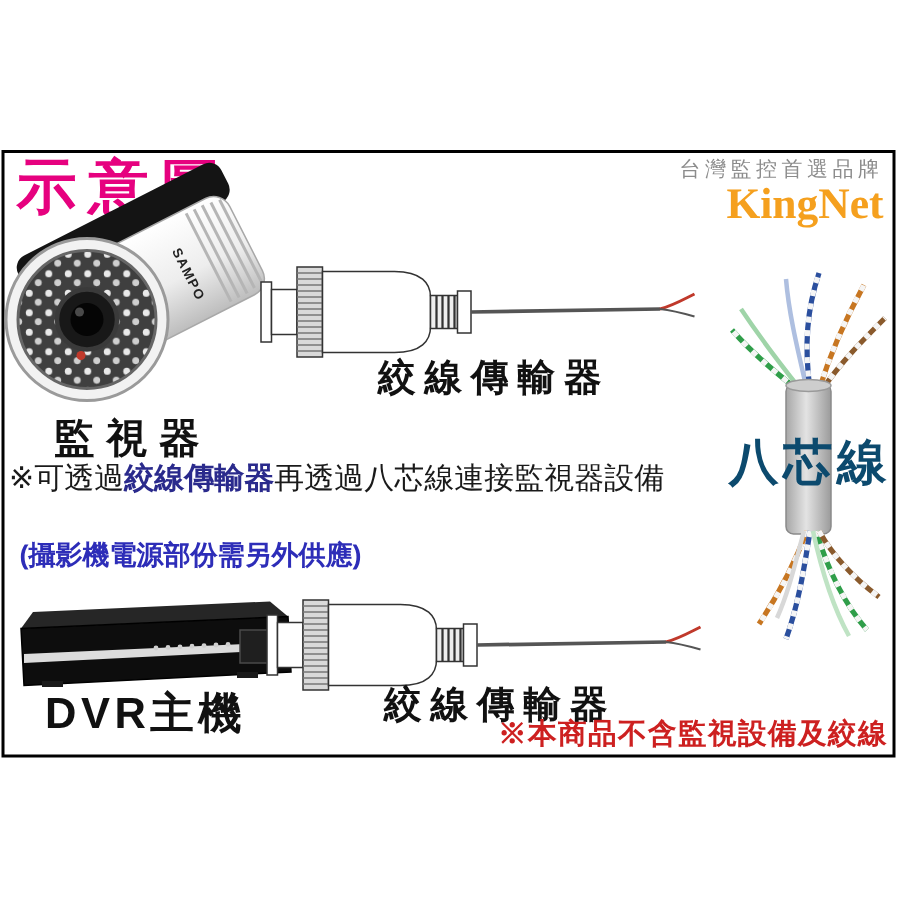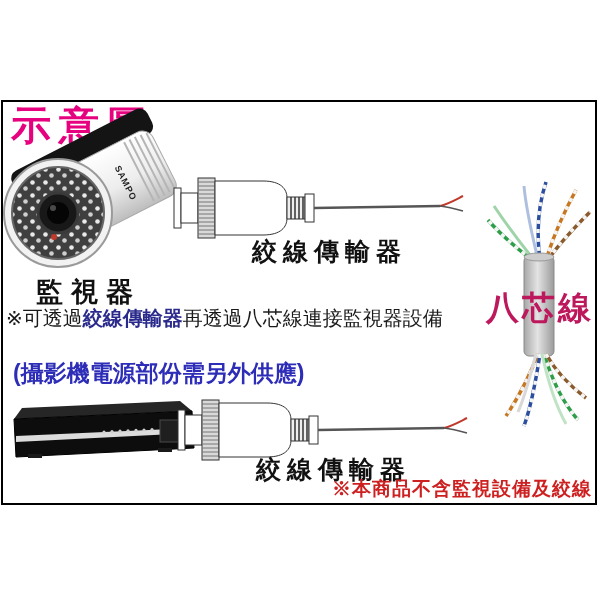--- a/index.html
+++ b/index.html
@@ -12,43 +12,47 @@
   .brand{position:absolute;right:6px;top:2px;text-align:right;}
   .tagline{font-size:14px;color:#8c8c8c;letter-spacing:3px;line-height:16px;}
   .kingnet{font-family:"Liberation Serif","DejaVu Serif",serif;font-size:29px;
     font-weight:bold;color:#f5a01e;line-height:32px;}
   .label{position:absolute;color:#111;font-weight:bold;}
   .cam-label{left:33px;top:162px;font-size:27px;letter-spacing:8px;margin-top:10px;}
   .balun1-label{left:249px;top:133px;font-size:25px;letter-spacing:6px;}
   .balun2-label{left:253px;top:351px;font-size:25px;letter-spacing:6px;}
   .dvr-label{left:27px;top:354px;font-size:29px;letter-spacing:3px;}
   .utp-label{position:absolute;left:483px;top:184px;font-size:33px;font-weight:bold;
-    color:#be185d;letter-spacing:3px;z-index:5;}
+    color:#0c4a6e;letter-spacing:3px;z-index:5;}
   .note{position:absolute;left:3px;font-size:20px;color:#1a1a1a;white-space:nowrap;}
   .note1{top:203px;}
   .note2{top:229px;}
-  .note3{top:256px;left:10px;font-weight:bold;color:#2d2db8;font-size:23px;}
+  .note3{top:256px;left:10px;font-weight:bold;color:#2d2db8;font-size:18px;}
   .hl{color:#2a2a8c;font-weight:bold;}
   .disclaimer{position:absolute;right:3px;top:374px;font-size:19px;font-weight:bold;
     color:#cd2020;letter-spacing:1px;font-family:Liberation Serif, serif;}
   svg{position:absolute;overflow:visible;}
   .camera{left:0px;top:38px;}
   .balun1{left:165px;top:74px;}
   .balun2{left:169px;top:296px;}
   .dvr{left:5px;top:296px;}
   .utp{left:481px;top:56px;}
 </style>
 </head>
 <body>
 
 <div class="canvas">
   <div class="frame">
 
     <div class="title">示意圖</div>
 
+    <div class="brand">
+      <div class="tagline">台灣監控首選品牌</div>
+      <div class="kingnet">KingNet</div>
+    </div>
 
     <svg class="camera" width="178" height="132" viewBox="0 0 178 132">
       <defs>
         <linearGradient id="bodyGrad" x1="0" y1="0" x2="0" y2="1">
           <stop offset="0" stop-color="#ffffff"></stop>
             <stop offset="0.55" stop-color="#ededed"></stop>
             <stop offset="1" stop-color="#bdbdbd"></stop>
         </linearGradient>
         <pattern id="ledp" width="13" height="13" patternUnits="userSpaceOnUse">
           <rect width="13" height="13" fill="#3f3f3f"></rect>
@@ -133,20 +137,21 @@
       <circle cx="96" cy="34" r="1.6" fill="#cfcfcf"></circle>
         <circle cx="104" cy="33.6" r="1.6" fill="#cfcfcf"></circle>
       <circle cx="112" cy="33.2" r="1.6" fill="#cfcfcf"></circle>
         <circle cx="120" cy="32.8" r="1.6" fill="#cfcfcf"></circle>
       <circle cx="128" cy="32.4" r="1.6" fill="#cfcfcf"></circle>
         <circle cx="136" cy="32" r="1.6" fill="#cfcfcf"></circle>
       <circle cx="144" cy="31.6" r="1.6" fill="#cfcfcf"></circle>
       <rect x="20" y="56" width="14" height="4" fill="#1a1a1a"></rect>
         <rect x="150" y="50" width="14" height="4" fill="#1a1a1a"></rect>
     </svg>
+    <div class="label dvr-label">DVR主機</div>
 
     <svg class="balun balun2" width="300" height="64" viewBox="0 0 300 64">
       <rect x="6" y="12" width="7" height="40" fill="#fff" stroke="#333"></rect>
       <rect x="13" y="17" width="17" height="30" fill="#fff" stroke="#333"></rect>
       <rect x="30" y="2" width="17" height="60" fill="#d9d9d9" stroke="#333"></rect>
       <path d="M30 6h17M30 10h17M30 14h17M30 18h17M30 22h17M30 26h17M30 30h17M30 34h17M30 38h17M30 42h17M30 46h17M30 50h17M30 54h17M30 58h17" stroke="#777" stroke-width="1"></path>
       <path d="M47 5 L95 5 C113 5 119 13 119 22 L119 42 C119 51 113 59 95 59 L47 59 Z" fill="#fff" stroke="#333"></path>
       <rect x="119" y="21" width="18" height="22" fill="#eee" stroke="#333"></rect>
       <path d="M123 21 V43 M127 21 V43 M131 21 V43 M135 21 V43" stroke="#333" stroke-width="1.5"></path>
       <rect x="137" y="18" width="9" height="28" fill="#fff" stroke="#333"></rect>

